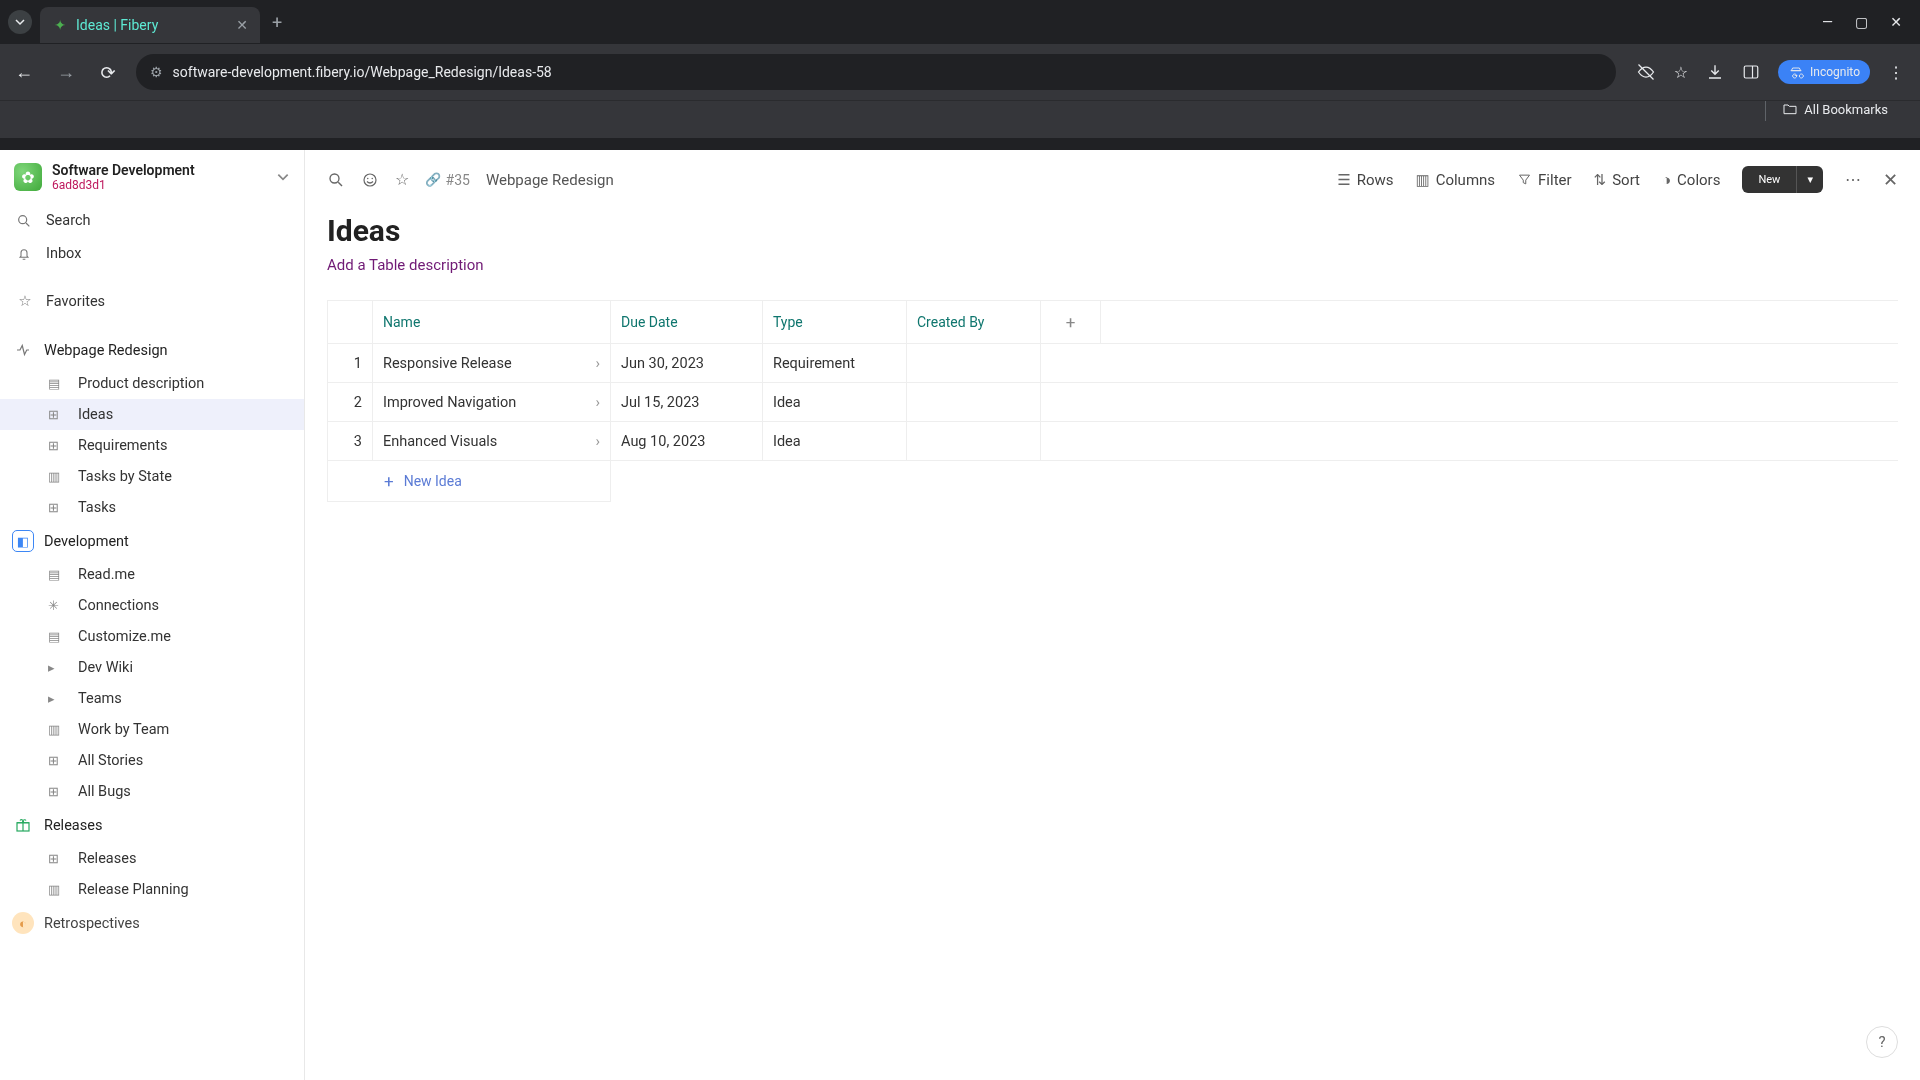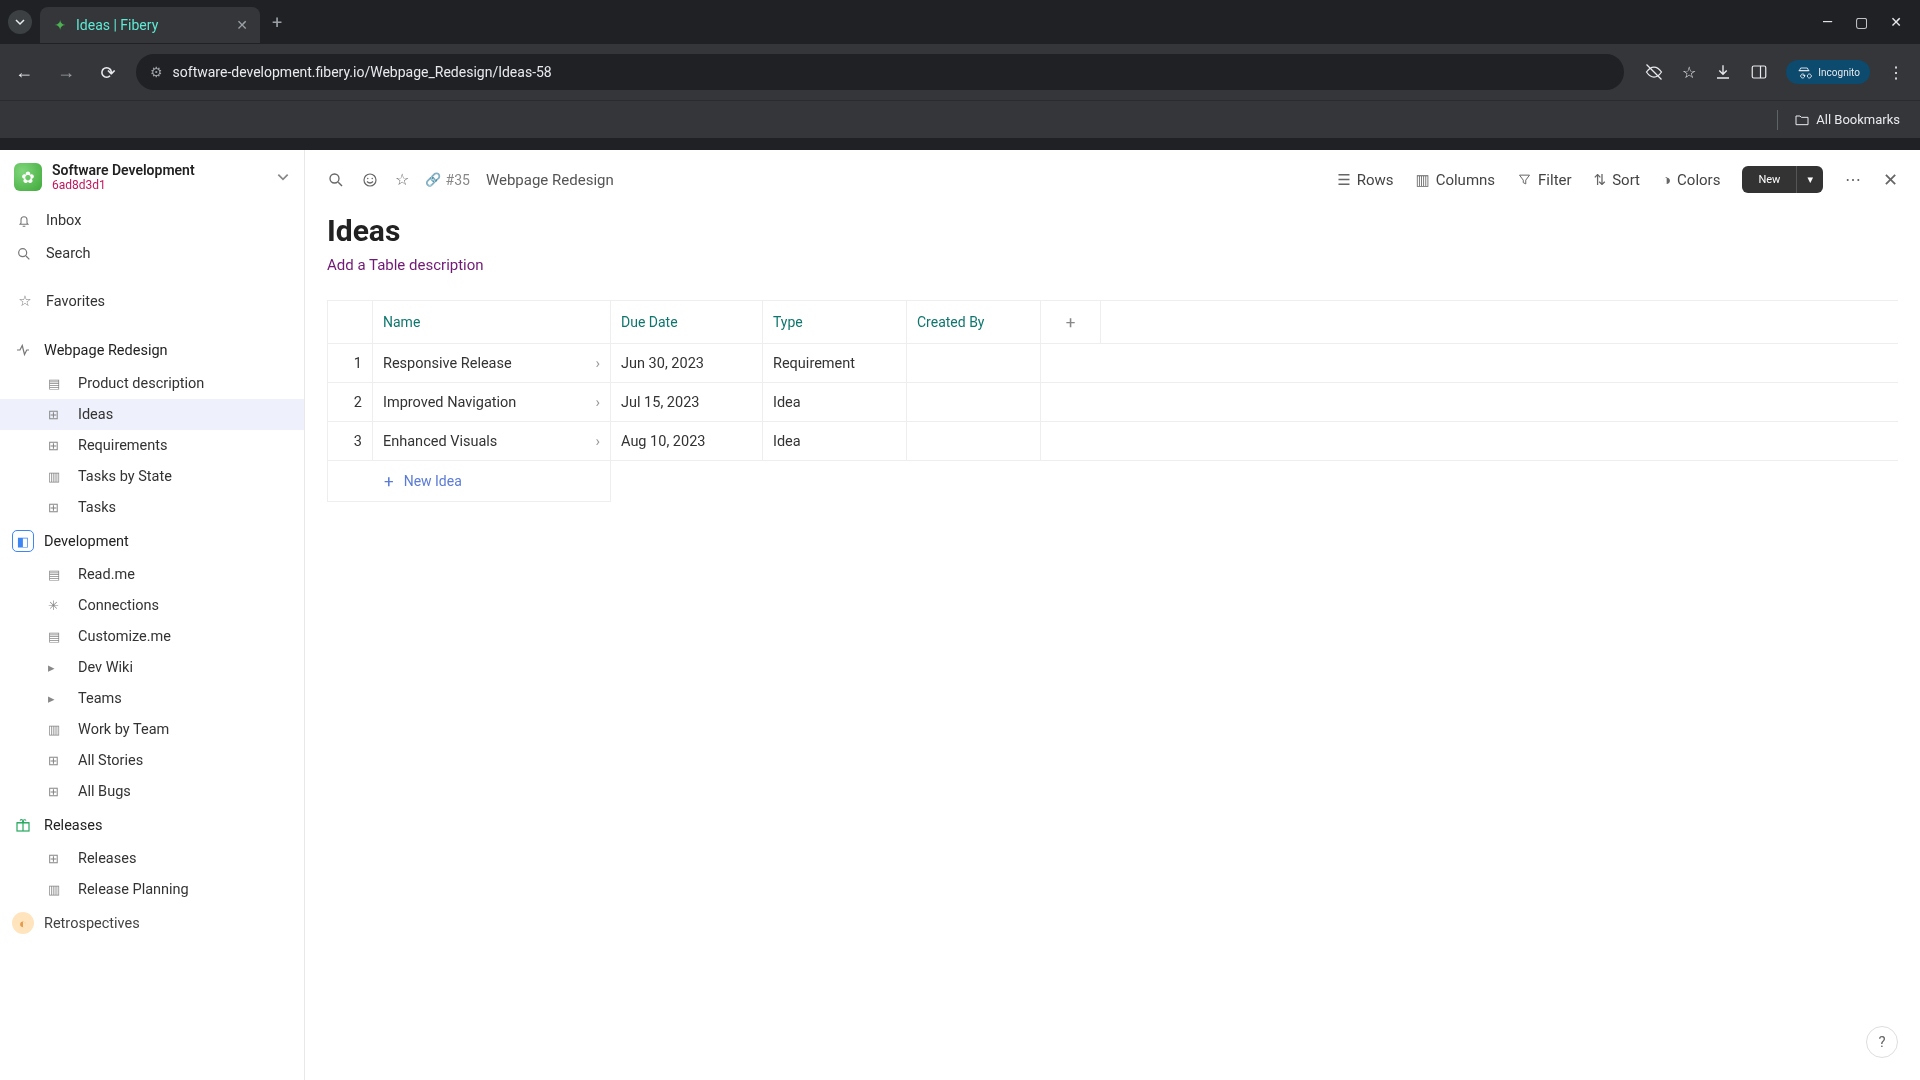--- a/index.html
+++ b/index.html
@@ -18,23 +18,23 @@
   .window-controls span { cursor:pointer; }
 
   .toolbar-row { display:flex; align-items:center; height:56px; padding:0 10px; gap:14px; background:#35363a; }
   .toolbar-row .nav-btn { color:#9aa0a6; font-size:18px; cursor:pointer; width:28px; text-align:center;}
   .toolbar-row .nav-btn.enabled { color:#e8eaed; }
   .urlbar { flex:1; background:#202124; border-radius:20px; height:36px; display:flex; align-items:center; padding:0 14px; gap:10px; }
   .urlbar .site-icon { color:#9aa0a6; font-size:14px; }
   .urlbar .url-text { color:#e8eaed; font-size:14px; }
   .toolbar-right { display:flex; align-items:center; gap:18px; color:#e8eaed; font-size:16px; padding:0 6px;}
   .toolbar-right span { cursor:pointer; }
-  .incognito-badge { display:flex; align-items:center; gap:6px; background:#0c4a6e; border-radius:16px; padding:4px 10px; font-size:10px;}
-
-  .bookmarks-row { display:flex; justify-content:flex-end; align-items:center; height:38px; padding:0 20px; gap:10px; background:#35363a; border-top:1px solid #2a2b2e;}
+  .incognito-badge { display:flex; align-items:center; gap:6px; background:#3b82f6; border-radius:16px; padding:4px 10px; font-size:12px;}
+
+  .bookmarks-row { display:flex; justify-content:flex-end; align-items:flex-start; height:38px; padding:0 32px; gap:10px; background:#35363a; border-top:1px solid #2a2b2e;}
   .bookmarks-row .sep-vert { width:1px; height:20px; background:#5f6368; margin-right:6px;}
   .bookmarks-row .all-bk { display:flex; align-items:center; gap:6px; color:#e8eaed; font-size:13px; cursor:pointer;}
 
   
   .app { display:flex; height: calc(1080px - 150px); background:#fff; }
   .sidebar { width: 305px; border-right:1px solid #e8e8e8; display:flex; flex-direction:column; overflow:hidden; }
   .ws-header { display:flex; align-items:center; padding:12px 14px; gap:10px; }
   .ws-logo { width:28px; height:28px; border-radius:6px; background:radial-gradient(circle at 30% 30%, #7fd67a, #3fa93a); display:flex; align-items:center; justify-content:center; color:#fff; font-size:16px;}
   .ws-text { display:flex; flex-direction:column; }
   .ws-name { font-weight:600; font-size:14px; color:#222;}
@@ -178,33 +178,33 @@
       <span class="ws-caret">
         <svg width="14" height="14" viewBox="0 0 12 12">
             <path d="M2 4 L6 8 L10 4" stroke="#888" stroke-width="1.5" fill="none"></path>
           </svg>
       </span>
     </div>
 
     <div class="side-item">
       <span class="icon">
         <svg width="16" height="16" viewBox="0 0 24 24">
-            <path d="M6 17 h12 l-1.5-2 V10 a4.5 4.5 0 0 0-9 0 v5z M10 20 h4" stroke="#777" stroke-width="1.6" fill="none"></path>
-          </svg>
-      </span>
-      <span>Inbox</span>
+            <circle cx="10" cy="10" r="6" stroke="#777" stroke-width="1.8" fill="none"></circle>
+            <line x1="15" y1="15" x2="20" y2="20" stroke="#777" stroke-width="1.8"></line>
+          </svg>
+      </span>
+      <span>Search</span>
     </div>
     <div class="side-item">
       <span class="icon">
         <svg width="16" height="16" viewBox="0 0 24 24">
-            <circle cx="10" cy="10" r="6" stroke="#777" stroke-width="1.8" fill="none"></circle>
-            <line x1="15" y1="15" x2="20" y2="20" stroke="#777" stroke-width="1.8"></line>
-          </svg>
-      </span>
-      <span>Search</span>
+            <path d="M6 17 h12 l-1.5-2 V10 a4.5 4.5 0 0 0-9 0 v5z M10 20 h4" stroke="#777" stroke-width="1.6" fill="none"></path>
+          </svg>
+      </span>
+      <span>Inbox</span>
     </div>
 
     <div class="side-section-gap"></div>
 
     <div class="side-item">
       <span class="icon">☆</span>
       <span>Favorites</span>
     </div>
 
     <div class="side-section-gap"></div>

